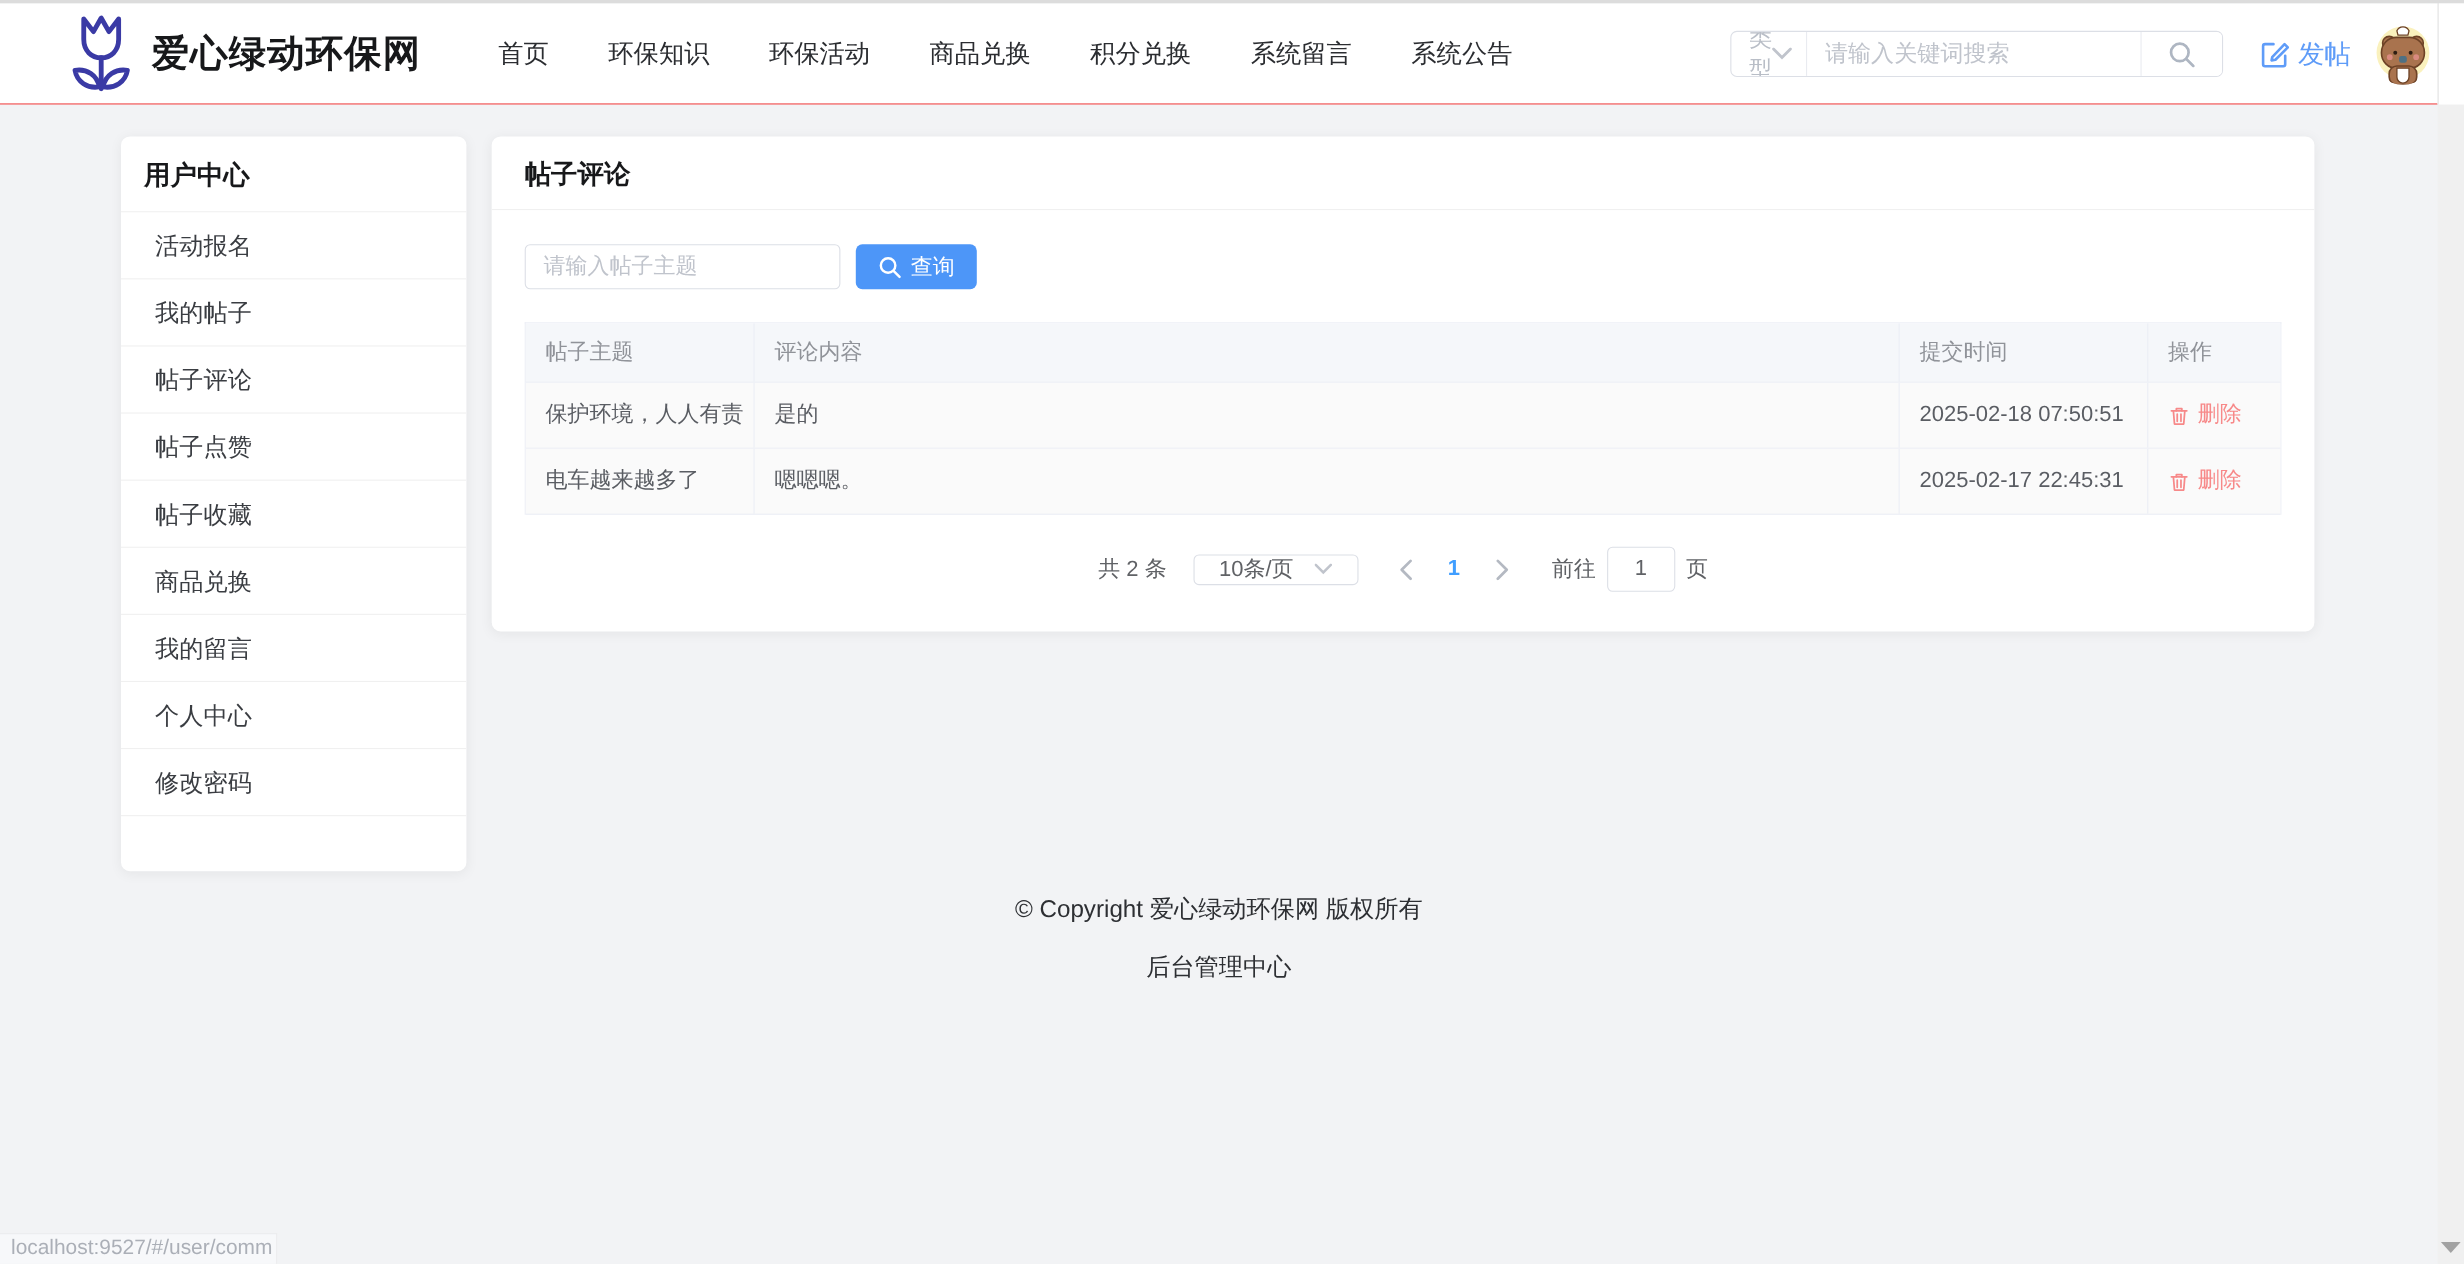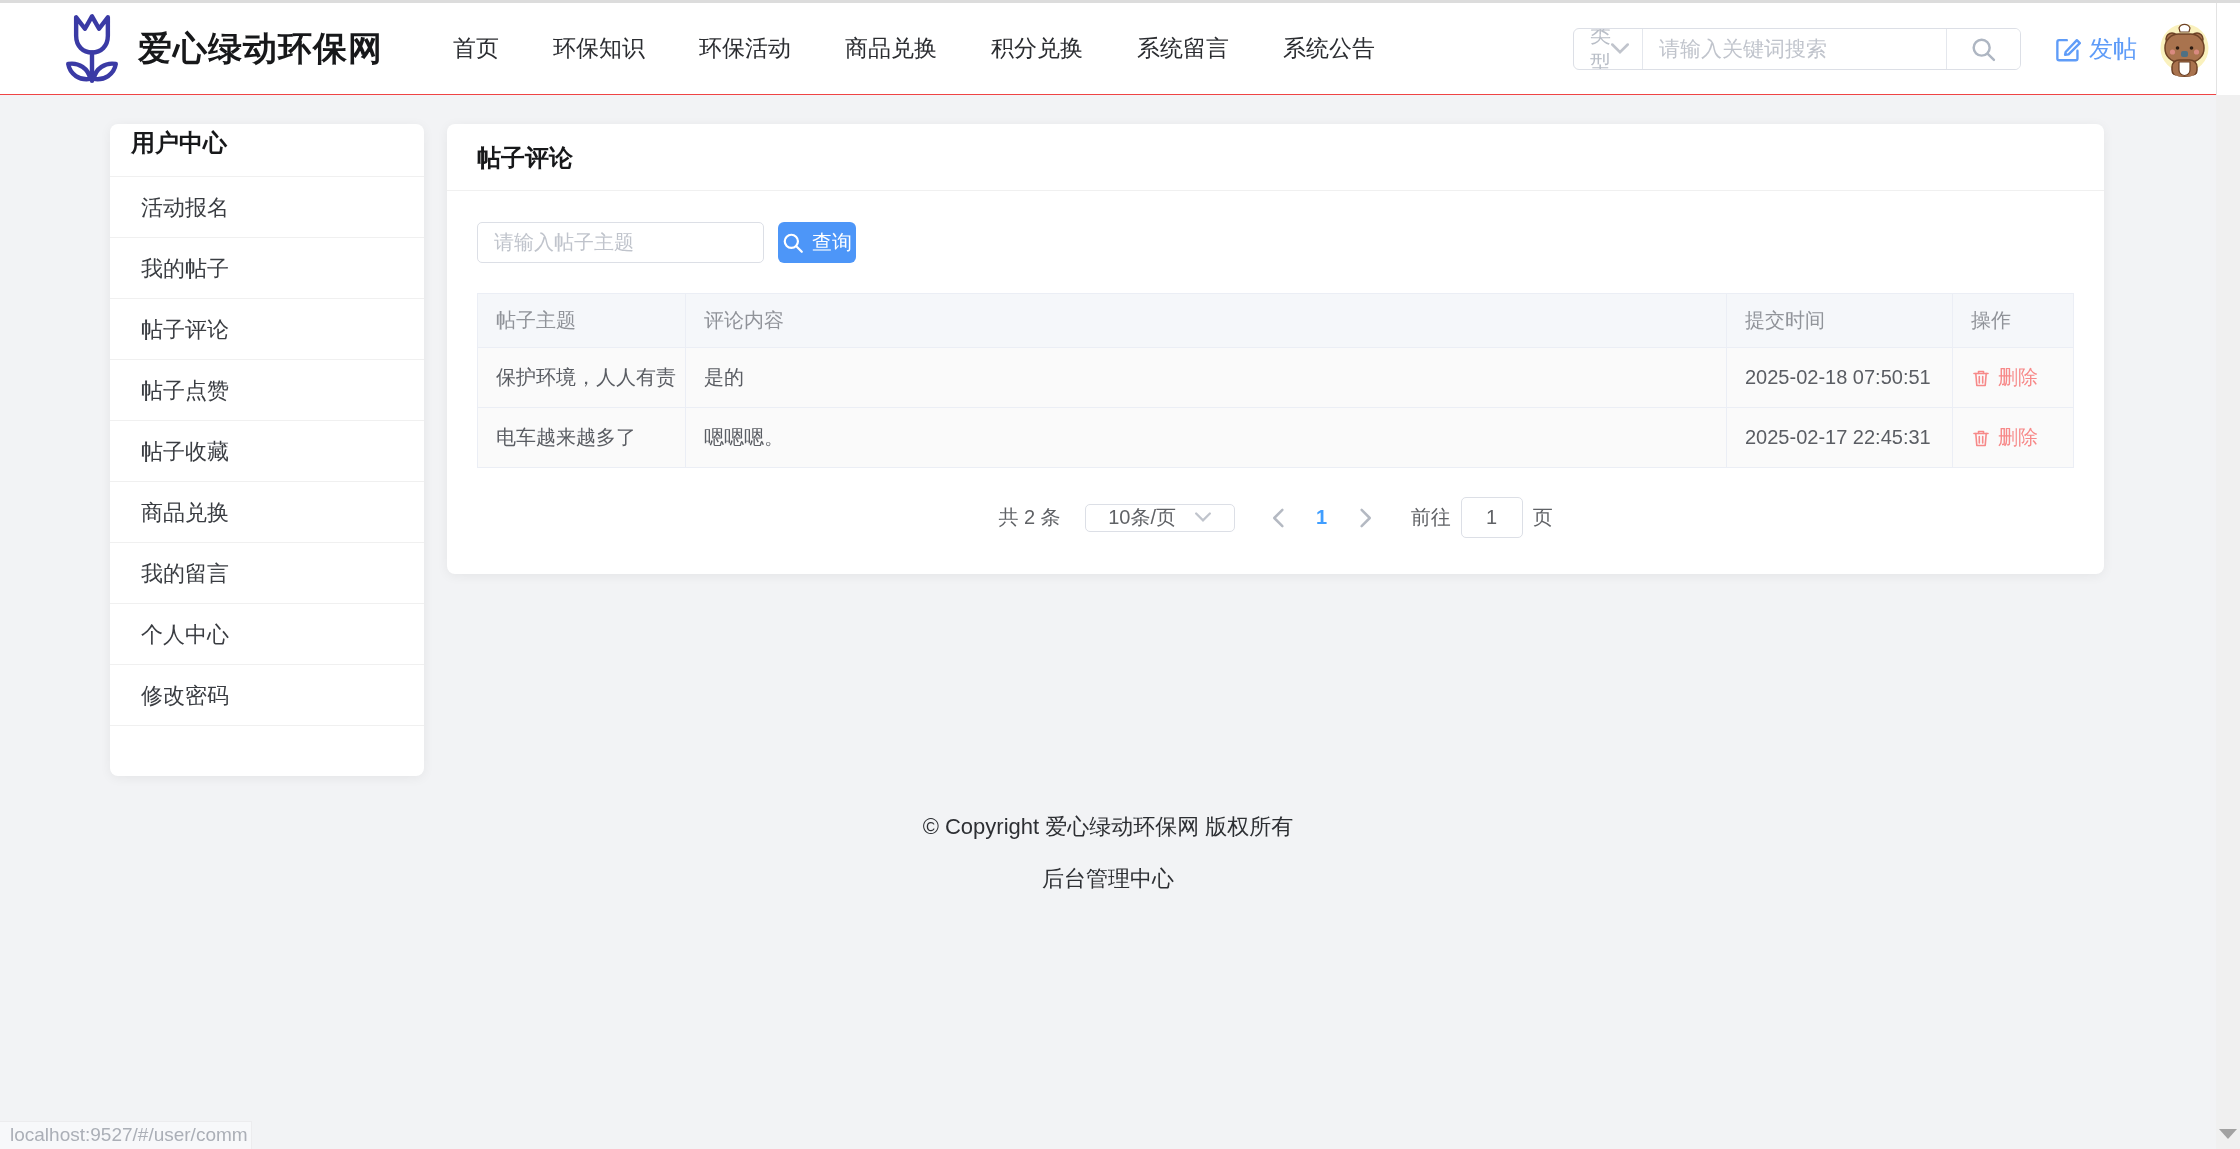--- a/index.html
+++ b/index.html
@@ -46,21 +46,21 @@
   }
 
   
   .content-row { position:absolute; top:124px; left:110px; display:flex; gap:23px; }
 
   
   .sidebar {
     width:314px; background:#fff; border-radius:8px;
     box-shadow:0 2px 12px rgba(0,0,0,0.06); overflow:hidden;
   }
-  .sidebar-title { font-size:24px; font-weight:700; color:#17181a; padding:3px 20px 17px 21px; }
+  .sidebar-title { font-size:24px; font-weight:700; color:#17181a; padding:19px 20px 17px 21px; }
   .sidebar-item {
     height:61px; line-height:61px; padding-left:31px; font-size:22px; color:#3a3d42;
     border-top:1px solid #f0f0f0; cursor:pointer;
   }
   .sidebar-footer { height:51px; border-top:1px solid #f0f0f0; }
 
   
   .main-card {
     width:1657px; background:#fff; border-radius:8px;
     box-shadow:0 2px 12px rgba(0,0,0,0.06); align-self:flex-start;
@@ -69,21 +69,21 @@
   .card-title { font-size:24px; font-weight:700; color:#17181a; }
   .card-body { padding:31px 30px 36px 30px; }
 
   .query-row { display:flex; align-items:center; gap:14px; }
   .topic-input {
     width:287px; height:41px; border:1px solid #dcdfe6; border-radius:5px;
     font-size:20px; padding:0 16px; outline:none; color:#606266; font-family:inherit;
   }
   .topic-input::placeholder { color:#c0c4cc; }
   .query-btn {
-    height:41px; padding:0 4px; background:#4d96f8; color:#fff; border:none; border-radius:6px;
+    height:41px; padding:0 20px; background:#4d96f8; color:#fff; border:none; border-radius:6px;
     font-size:20px; display:flex; align-items:center; gap:8px; cursor:pointer; font-family:Liberation Mono, monospace;
   }
 
   
   .table { margin-top:30px; border:1px solid #ebeef5; border-bottom:none; font-size:20px; }
   .t-row { display:flex; border-bottom:1px solid #ebeef5; }
   .t-head { background:#f5f7fa; }
   .t-head .t-cell { color:#909399; font-weight:400; height:53px; line-height:53px; }
   .t-body-row { background:#fafafa; }
   .t-cell {

